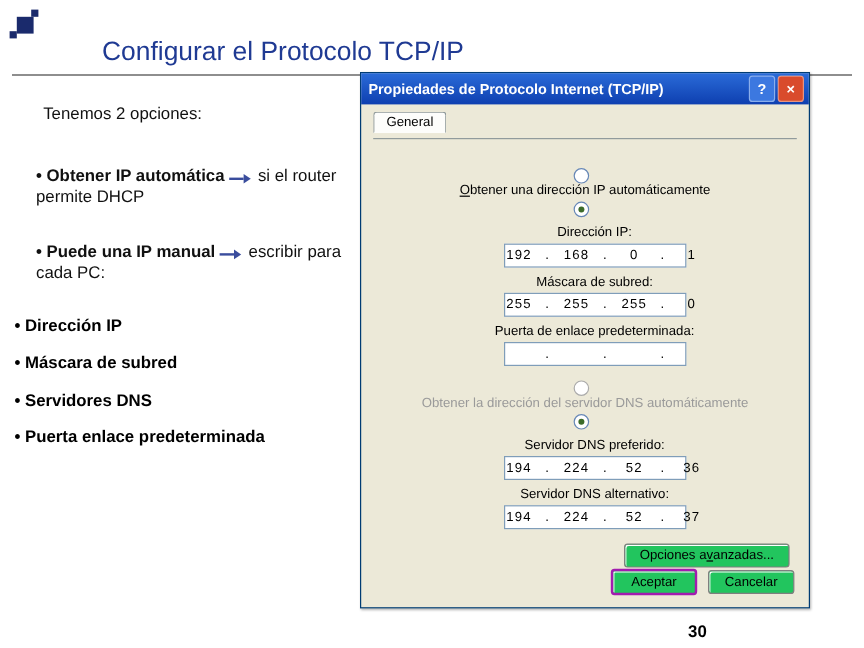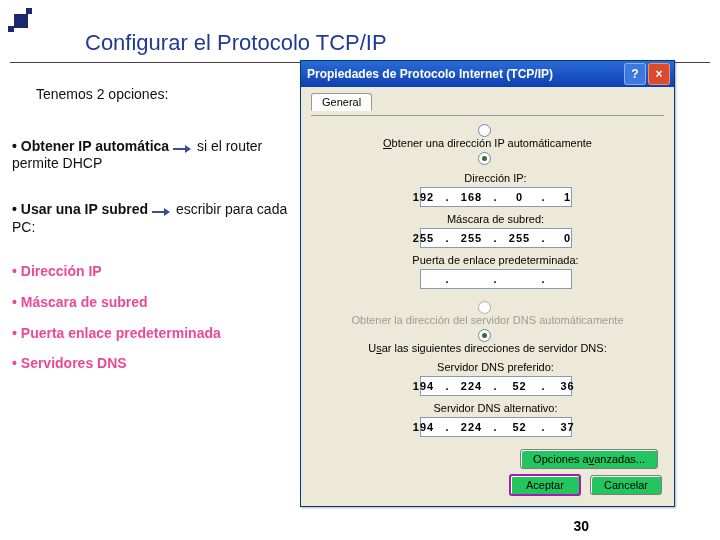--- a/index.html
+++ b/index.html
@@ -53,21 +53,21 @@
     color: #111;
   }
   .bullets {
     position: absolute;
     top: 138px;
     left: 12px;
     width: 290px;
     font-size: 14px;
     color: #111;
   }
-  .bullets p { margin: 0 0 4px 0; }
+  .bullets p { margin: 0 0 4px 18px; }
   .arrow-right {
     display: inline-block;
     width: 20px;
     position: relative;
     vertical-align: middle;
   }
   .arrow-right::before {
     content: "";
     display: inline-block;
     width: 12px;
@@ -83,21 +83,21 @@
     border-bottom: 4px solid transparent;
     vertical-align: middle;
   }
   .bold { font-weight: bold; }
   .bullets-group {
     position: absolute;
     top: 256px;
     left: 12px;
     width: 280px;
     font-size: 14px;
-    color: #ec4899;
+    color: #000000;
     line-height: 2.2;
   }
   
   .dialog {
     position: absolute;
     top: 60px;
     left: 300px;
     width: 373px;
     height: 445px;
     border: 1px solid #003c74;
@@ -129,21 +129,21 @@
     font-size: 12px;
   }
   .win-help { background: #3c78e0; }
   .win-close { background: #d94b2c; }
   .dlg-body {
     padding: 6px 10px;
   }
   .tab-strip {
     border-bottom: 1px solid #919b9c;
     height: 22px;
-    margin-bottom: 8px;
+    margin-bottom: 24px;
     text-decoration: underline;
   }
   .tab {
     display: inline-block;
     background: #fdfdfb;
     border: 1px solid #919b9c;
     border-bottom: 1px solid #fdfdfb;
     padding: 2px 10px;
     position: relative;
     top: 0px;
@@ -187,25 +187,24 @@
   .form-row .flabel {
     flex: 1;
     padding: 3px 0;
   }
   .ip-box {
     width: 150px;
     height: 18px;
     border: 1px solid #7f9db9;
     background: #fff;
     display: flex;
-    justify-content: center;
+    justify-content: space-between;
     align-items: center;
     font-size: 11px;
     letter-spacing: 1px;
-    font-weight: bold;
   }
   .ip-box.empty { color: #888; }
   .ip-box span { padding: 0 1px; min-width: 22px; text-align: center; }
   .dot { color: #000; }
   .adv-btn-row {
     text-align: right;
     margin: 10px 6px 0 0;
   }
   .xp-btn {
     background: #22c55e;
@@ -247,31 +246,31 @@
   <div class="intro">Tenemos 2 opciones:</div>
 
   <div class="bullets">
     <p>
       <span class="bold">• Obtener IP automática</span>
       <span class="arrow-right"></span>
       <span>si el router permite DHCP</span>
     </p>
     <div style="height:26px"></div>
     <p>
-      <span class="bold">• Usar una IP subred</span>
+      <span class="bold">• Puede una IP manual</span>
       <span class="arrow-right"></span>
       <span>escribir para cada PC:</span>
     </p>
   </div>
 
   <div class="bullets-group">
     <div class="bold">• Dirección IP</div>
     <div class="bold">• Máscara de subred</div>
+    <div class="bold">• Servidores DNS</div>
     <div class="bold">• Puerta enlace predeterminada</div>
-    <div class="bold">• Servidores DNS</div>
   </div>
 
   <div class="dialog">
     <div class="dlg-titlebar">
       <span class="title-text">Propiedades de Protocolo Internet (TCP/IP)</span>
       <div class="win-btn win-help">
           <span>?</span>
         </div>
       <div class="win-btn win-close">
           <span>×</span>
@@ -328,21 +327,20 @@
           </div>
         </div>
       </div>
 
       <div class="radio-row">
         <span class="radio disabled"></span>
         <span class="label-disabled">Obtener la dirección del servidor DNS automáticamente</span>
       </div>
       <div class="radio-row">
         <span class="radio checked"></span>
-        <span>U<span class="under">s</span>ar las siguientes direcciones de servidor DNS:</span>
       </div>
 
       <div class="form-block">
         <div class="form-row">
           <span class="flabel">Servidor DNS preferido:</span>
           <div class="ip-box">
             <span>194</span>
               <span class="dot">.</span>
             <span>224</span>
               <span class="dot">.</span>

